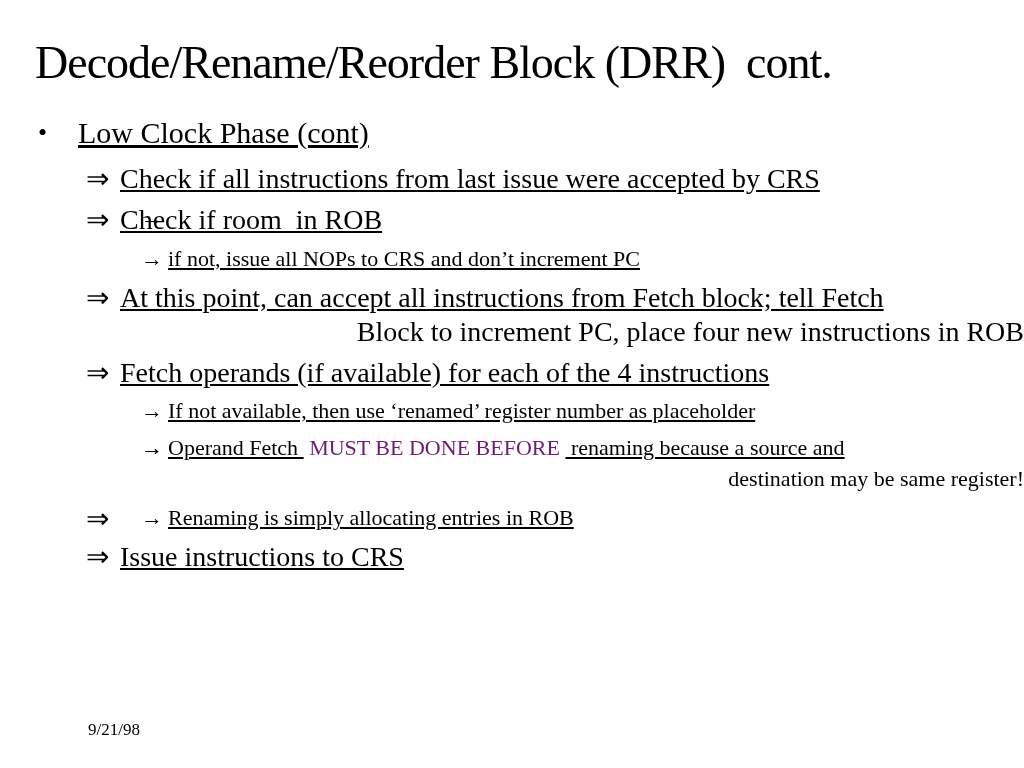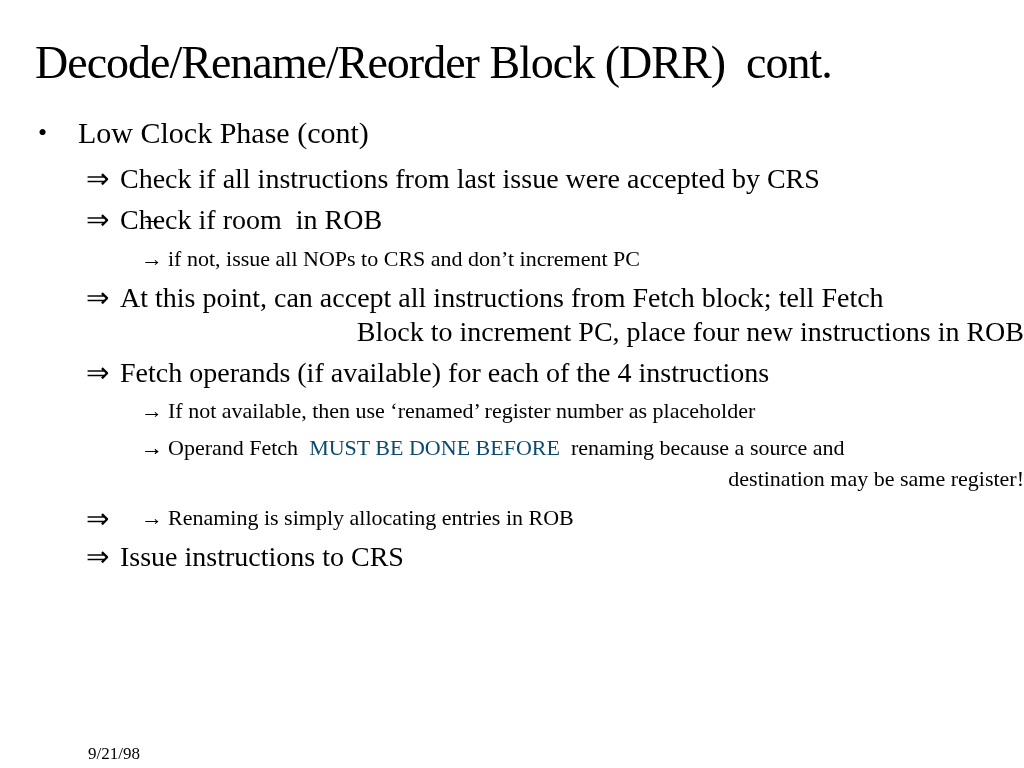--- a/index.html
+++ b/index.html
@@ -21,20 +21,21 @@
     font-size: 46px;
     line-height: 50px;
     letter-spacing: -1px;
     white-space: pre-wrap;
   }
   .item {
     position: relative;
   }
   .item .txt {
     white-space: pre-wrap;
+    text-decoration: underline;
   }
   .l1 {
     font-size: 30px;
     line-height: 36px;
     padding-left: 78px;
     margin-top: 27px;
   }
   .l2 {
     font-size: 28px;
     line-height: 34px;
@@ -51,27 +52,27 @@
   }
   .l1 .marker { left: 38px; font-size: 26px; }
   .l2 .marker { left: 86px; }
   .l3 .marker { left: 141px; }
   .cont {
     display: block;
     white-space: pre-wrap;
     text-align: right;
   }
   .hl-red {
-    color: #0c4a6e;
+    color: #701a75;
     white-space: pre-wrap;
   }
   .footer-date {
     position: absolute;
     left: 88px;
-    top: 744px;
+    top: 720px;
     font-size: 17px;
   }
 </style>
 </head>
 <body>
 
 <div class="slide">
 
   <div class="title">Decode/Rename/Reorder Block (DRR)  cont.</div>
 

